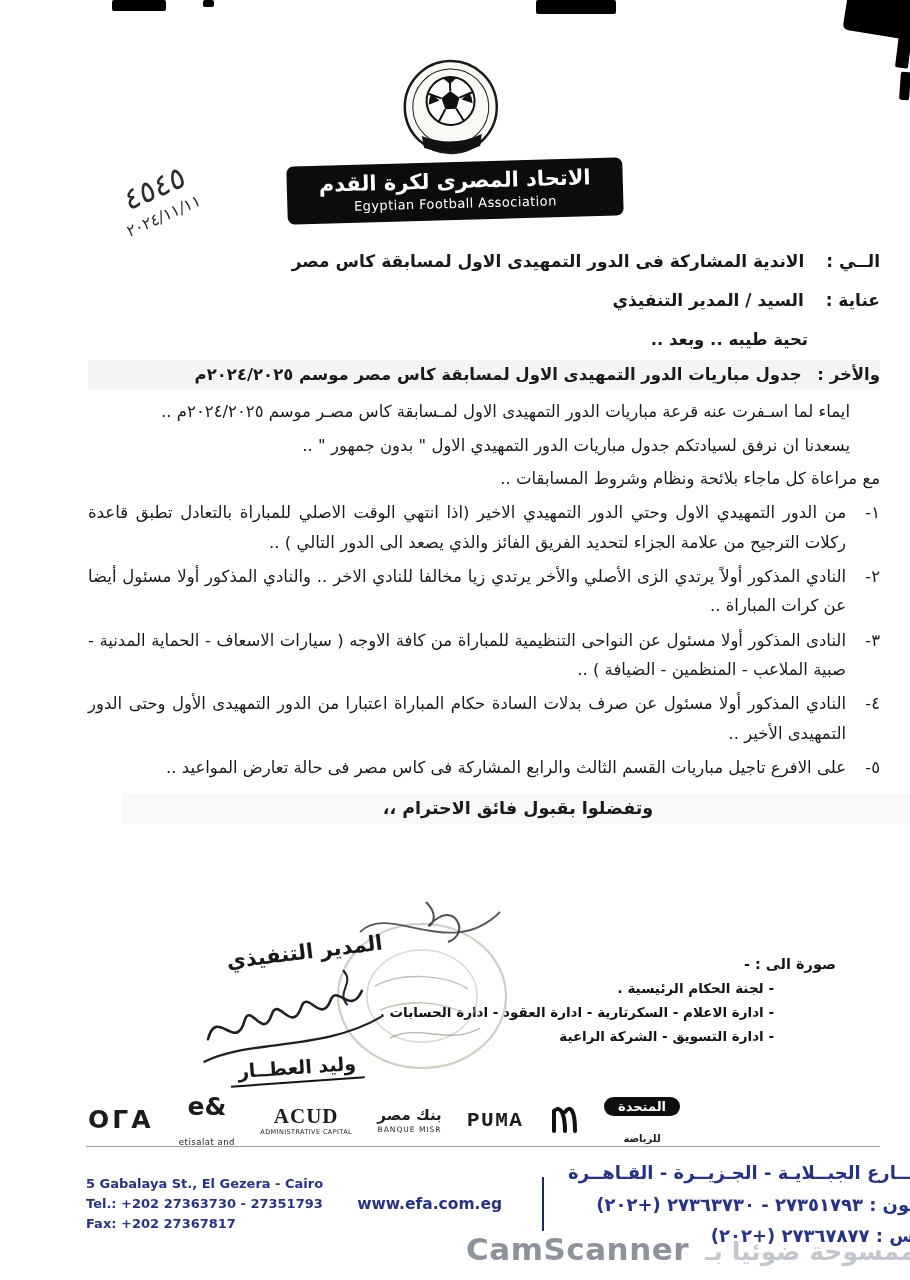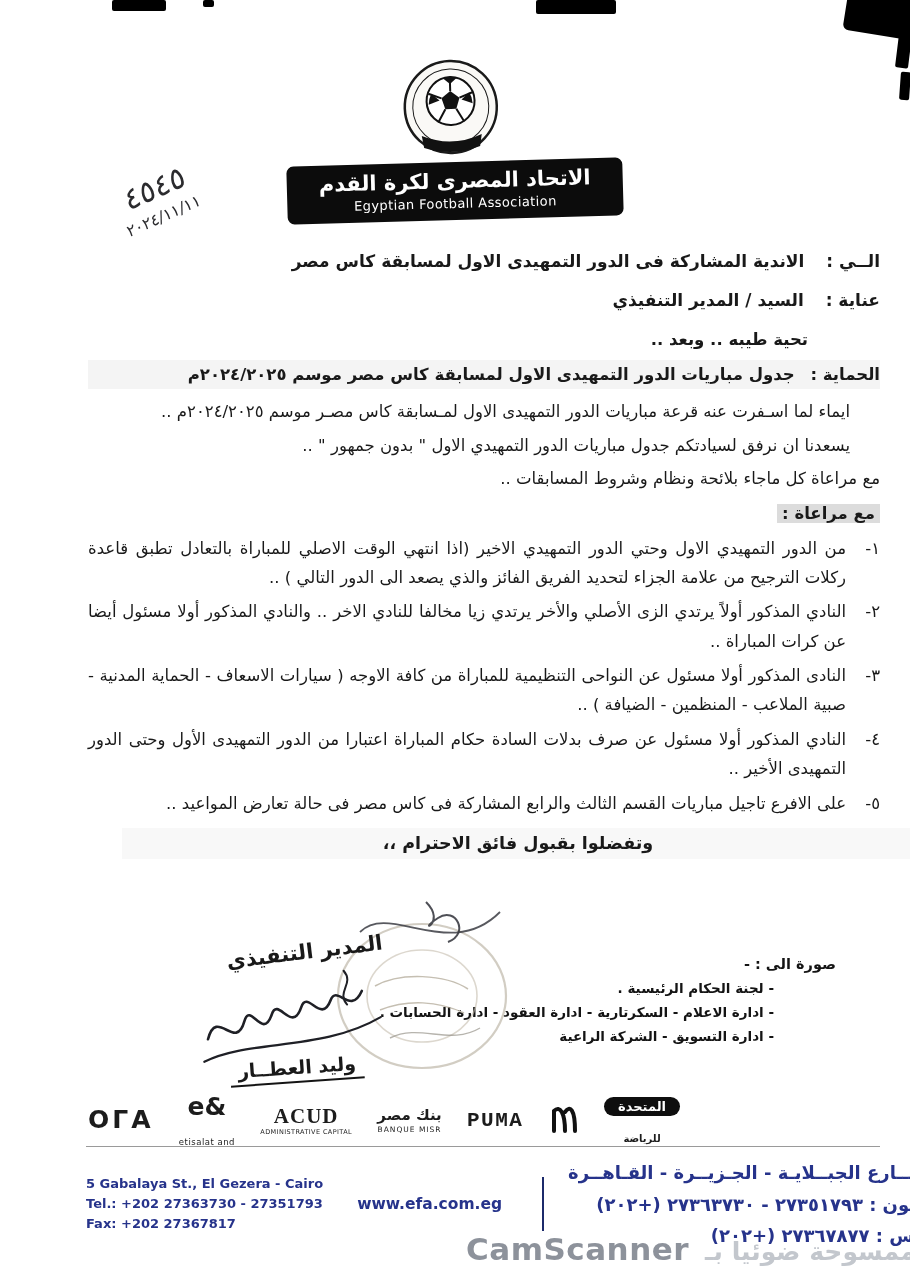--- a/index.html
+++ b/index.html
@@ -122,29 +122,26 @@
   <div class="addr-line">
     <span class="lbl">الــي :</span>
     <span>الاندية المشاركة فى الدور التمهيدى الاول لمسابقة كاس مصر</span>
   </div>
   <div class="addr-line">
     <span class="lbl">عناية :</span>
     <span>السيد / المدير التنفيذي</span>
   </div>
   <div class="greeting">تحية طيبه ..  وبعد ..</div>
   <div class="subject">
-    <span class="lbl">الحماية :</span>
+    <span class="lbl">والأخر :</span>
     <span>جدول مباريات الدور التمهيدى الاول لمسابقة كاس مصر موسم ٢٠٢٤/٢٠٢٥م</span>
   </div>
   <div class="para ind">ايماء لما اسـفرت عنه قرعة مباريات الدور التمهيدى الاول لمـسابقة كاس مصـر موسم ٢٠٢٤/٢٠٢٥م ..</div>
   <div class="para ind">يسعدنا ان نرفق لسيادتكم جدول مباريات الدور التمهيدي الاول " بدون جمهور " ..</div>
   <div class="para">مع مراعاة كل ماجاء بلائحة ونظام وشروط المسابقات ..</div>
-  <div class="note-heading">
-    <span>مع مراعاة :</span>
-  </div>
 
   <div class="item">
     <span class="item-num">١-</span>
     <span class="item-text">من الدور التمهيدي الاول وحتي الدور التمهيدي الاخير (اذا انتهي الوقت الاصلي للمباراة بالتعادل تطبق قاعدة ركلات الترجيح من علامة الجزاء لتحديد الفريق الفائز والذي يصعد الى الدور التالي ) ..</span>
   </div>
   <div class="item">
     <span class="item-num">٢-</span>
     <span class="item-text">النادي المذكور أولاً يرتدي الزى الأصلي والأخر يرتدي زيا مخالفا للنادي الاخر .. والنادي المذكور أولا مسئول أيضا عن كرات المباراة ..</span>
   </div>
   <div class="item">

